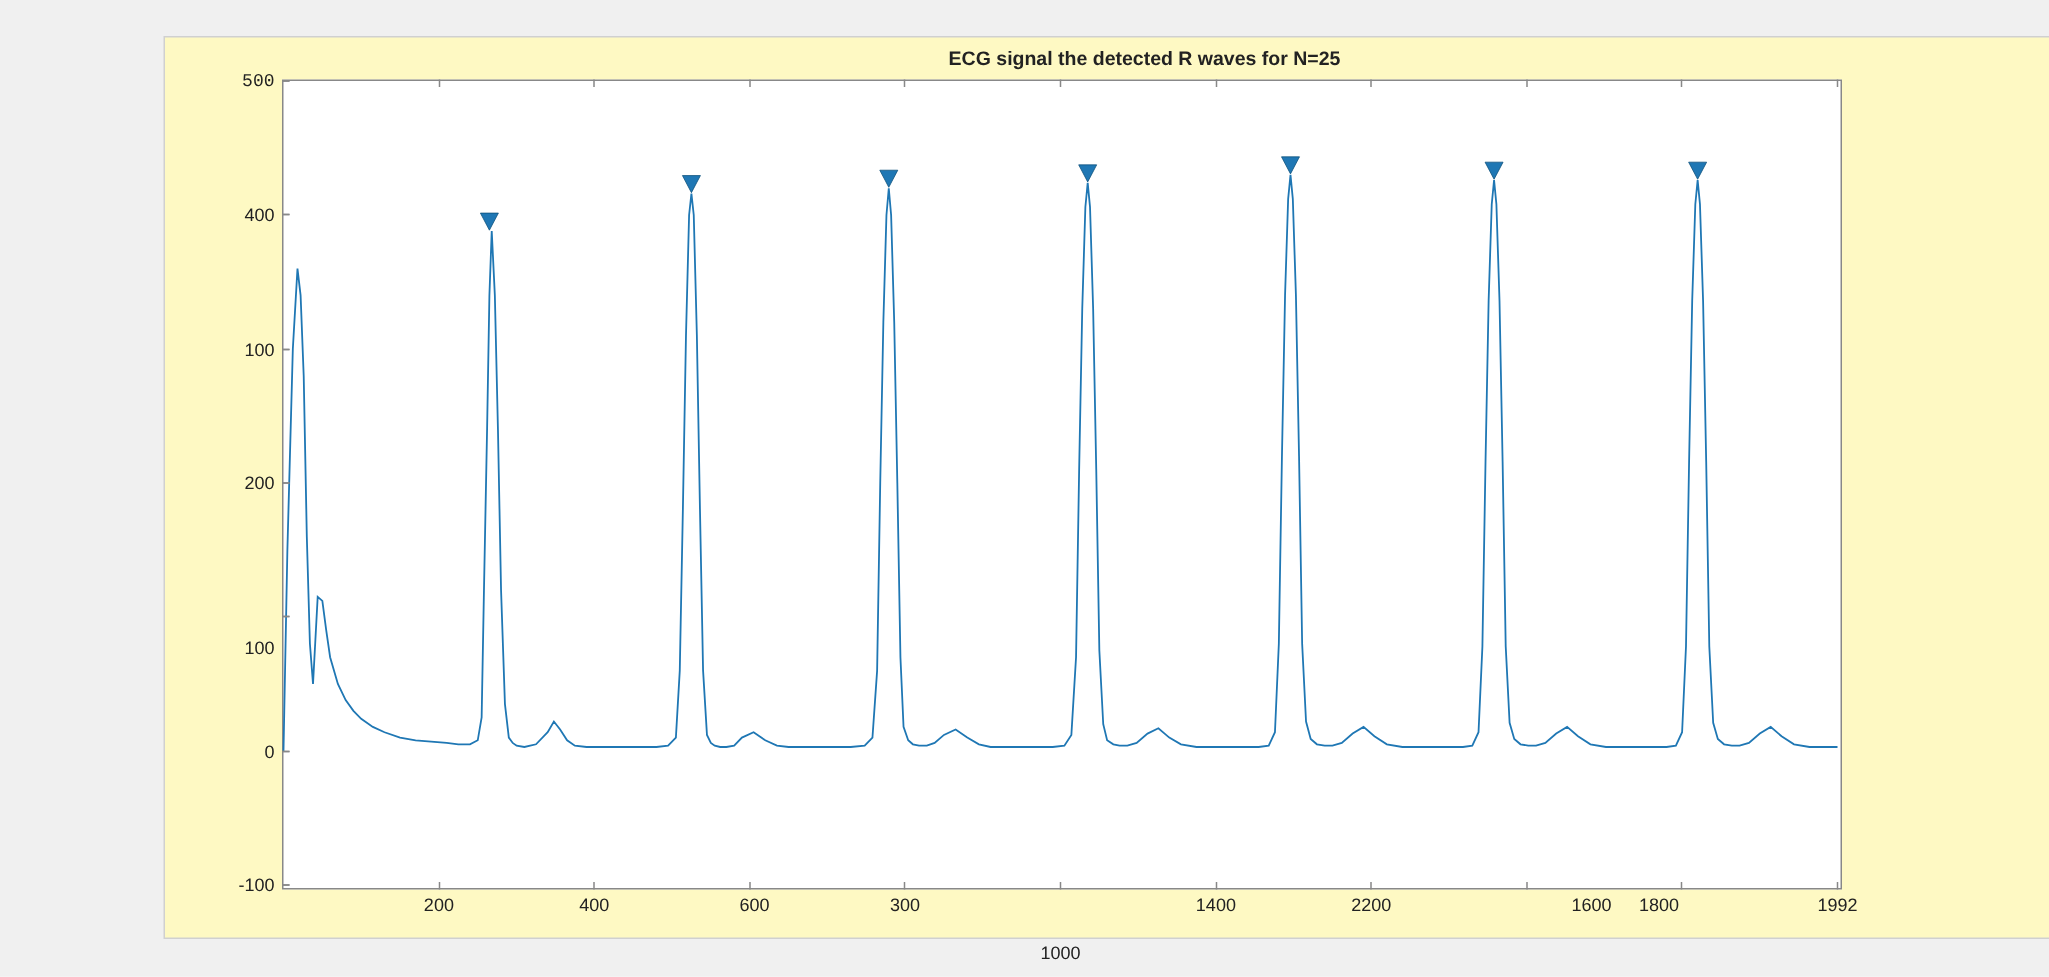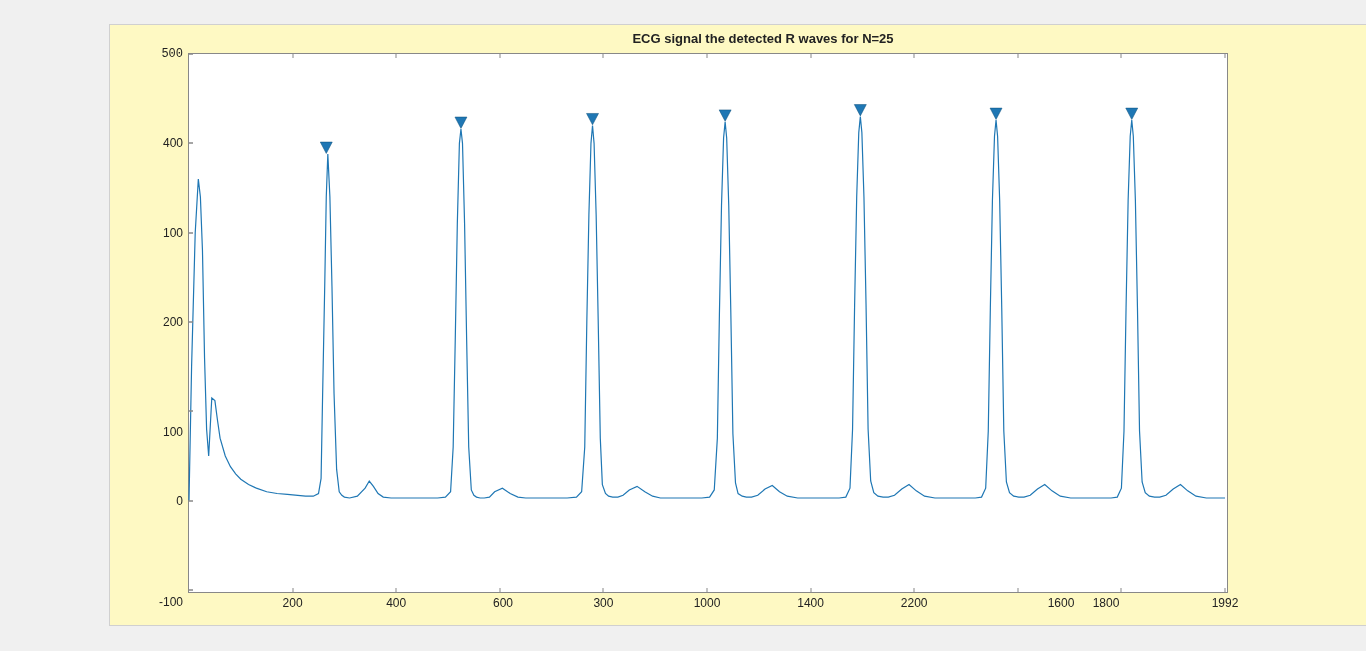--- a/index.html
+++ b/index.html
@@ -89,21 +89,21 @@
     <svg class="plot-svg">
         <path d="M0.00 446.67 L2.59 312.67 L6.22 178.67 L9.32 125.07 L11.40 142.93 L13.47 196.53 L15.54 303.73 L17.61 375.20 L19.68 402.00 L22.79 343.93 L25.90 346.61 L28.49 366.27 L31.08 384.13 L36.26 402.00 L41.44 412.72 L46.62 419.87 L51.80 425.23 L59.57 430.59 L67.34 434.16 L77.70 437.73 L88.06 439.52 L98.42 440.41 L108.78 441.31 L116.55 442.20 L124.32 442.20 L129.50 439.52 L132.09 424.33 L133.64 339.47 L135.72 232.27 L137.27 142.93 L138.82 100.05 L140.90 142.93 L142.97 232.27 L145.04 339.47 L147.63 415.40 L150.22 437.73 L152.81 441.31 L155.40 443.09 L160.58 443.99 L168.35 442.20 L176.12 434.16 L180.26 427.01 L184.41 432.37 L189.07 439.52 L194.25 443.09 L202.02 443.99 L209.79 443.99 L217.56 443.99 L227.92 443.99 L238.28 443.99 L248.64 443.99 L256.41 443.09 L261.59 437.73 L264.18 393.07 L266.25 285.87 L268.32 169.73 L270.40 89.33 L271.95 75.04 L273.50 89.33 L275.58 169.73 L277.65 285.87 L279.72 393.07 L282.31 435.95 L284.90 441.31 L287.49 443.09 L291.12 443.99 L295.26 443.99 L300.44 443.09 L305.62 437.73 L313.39 434.16 L321.16 439.52 L328.93 443.09 L336.70 443.99 L347.06 443.99 L357.42 443.99 L367.78 443.99 L378.14 443.99 L387.46 443.09 L392.64 437.73 L395.75 393.07 L397.82 268.00 L399.90 160.80 L401.97 89.33 L403.52 71.47 L405.08 89.33 L407.15 160.80 L409.22 268.00 L411.29 384.13 L413.36 430.59 L416.47 439.52 L419.58 442.20 L423.72 443.09 L428.90 443.09 L434.08 441.31 L440.30 435.95 L448.07 432.37 L455.84 437.73 L463.61 442.20 L471.38 443.99 L481.74 443.99 L492.10 443.99 L502.46 443.99 L512.82 443.99 L520.59 443.09 L525.25 435.95 L528.36 384.13 L530.43 259.07 L532.50 151.87 L534.58 83.97 L536.13 67.89 L537.68 83.97 L539.76 151.87 L541.83 259.07 L543.90 379.67 L546.49 428.80 L549.08 439.52 L553.22 442.20 L557.37 443.09 L562.55 443.09 L568.76 441.31 L576.02 435.05 L583.27 431.48 L590.52 437.73 L598.29 442.20 L608.65 443.99 L619.01 443.99 L629.37 443.99 L639.73 443.99 L650.09 443.99 L656.82 443.09 L660.97 434.16 L663.56 375.20 L665.63 250.13 L667.70 142.93 L669.77 78.61 L671.33 62.53 L672.88 78.61 L674.95 142.93 L677.03 250.13 L679.10 375.20 L681.69 427.01 L684.80 438.63 L688.94 442.20 L694.12 443.09 L699.30 443.09 L705.52 441.31 L712.77 435.05 L720.02 430.59 L727.27 436.84 L735.56 442.20 L745.92 443.99 L756.28 443.99 L766.64 443.99 L777.00 443.99 L786.32 443.99 L792.54 443.09 L796.68 434.16 L799.27 376.99 L801.35 253.71 L803.42 146.51 L805.49 82.19 L807.04 66.11 L808.60 82.19 L810.67 146.51 L812.74 253.71 L814.81 376.99 L817.40 427.91 L820.51 438.63 L824.66 442.20 L829.84 443.09 L835.02 443.09 L841.23 441.31 L848.48 435.05 L855.74 430.59 L862.99 436.84 L871.28 442.20 L881.64 443.99 L892.00 443.99 L902.36 443.99 L912.72 443.99 L922.04 443.99 L928.26 443.09 L932.40 434.16 L934.99 376.99 L937.06 253.71 L939.13 146.51 L941.21 82.19 L942.76 66.11 L944.31 82.19 L946.39 146.51 L948.46 253.71 L950.53 376.99 L953.12 427.91 L956.23 438.63 L960.37 442.20 L965.55 443.09 L970.73 443.09 L976.95 441.31 L984.20 435.05 L991.45 430.59 L998.70 436.84 L1006.99 442.20 L1017.35 443.99 L1027.71 443.99 L1036.00 443.99 " fill="none" stroke="#1f77b4" stroke-width="1.2"></path>
         <polygon points="131.27,88.05333333333334 143.27,88.05333333333334 137.27,99.45333333333335" fill="#1f77b4" stroke="#0b4f7a" stroke-width="0.5"></polygon>
         <polygon points="265.95,63.04000000000002 277.95,63.04000000000002 271.95,74.44000000000003" fill="#1f77b4" stroke="#0b4f7a" stroke-width="0.5"></polygon>
         <polygon points="397.522,59.46666666666664 409.522,59.46666666666664 403.522,70.86666666666665" fill="#1f77b4" stroke="#0b4f7a" stroke-width="0.5"></polygon>
         <polygon points="530.13,55.89333333333337 542.13,55.89333333333337 536.13,67.29333333333338" fill="#1f77b4" stroke="#0b4f7a" stroke-width="0.5"></polygon>
         <polygon points="665.328,50.53333333333336 677.328,50.53333333333336 671.328,61.93333333333336" fill="#1f77b4" stroke="#0b4f7a" stroke-width="0.5"></polygon>
         <polygon points="801.044,54.10666666666663 813.044,54.10666666666663 807.044,65.50666666666663" fill="#1f77b4" stroke="#0b4f7a" stroke-width="0.5"></polygon>
         <polygon points="936.76,54.10666666666663 948.76,54.10666666666663 942.76,65.50666666666663" fill="#1f77b4" stroke="#0b4f7a" stroke-width="0.5"></polygon>
       </svg>
-  <div class="tick-y" style="top: 548px;">-100</div>
+  <div class="tick-y" style="top: 536px;">-100</div>
       <div class="tick-mark-y" style="top: 536px; transform: translateY(-0.5px);"></div>
       <div class="tick-mark-y" style="top: 536px; right: -1px; transform: translateY(-0.5px);"></div>
       <div class="tick-y" style="top: 446.667px;">0</div>
       <div class="tick-mark-y" style="top: 446.667px; transform: translateY(-0.5px);"></div>
       <div class="tick-mark-y" style="top: 446.667px; right: -1px; transform: translateY(-0.5px);"></div>
       <div class="tick-y" style="top: 378px; text-align: right;">100</div>
       <div class="tick-mark-y" style="top: 357.333px; transform: translateY(-0.5px);"></div>
       <div class="tick-mark-y" style="top: 357.333px; right: -1px; transform: translateY(-0.5px);"></div>
       <div class="tick-y" style="top: 268px;">200</div>
       <div class="tick-mark-y" style="top: 268px; transform: translateY(-0.5px);"></div>
@@ -122,21 +122,21 @@
       <div class="tick-mark-x" style="left: 103.6px; top: -1px; transform: translateX(-0.5px);"></div>
       <div class="tick-x" style="left: 207.2px;">400</div>
       <div class="tick-mark-x" style="left: 207.2px; transform: translateX(-0.5px);"></div>
       <div class="tick-mark-x" style="left: 207.2px; top: -1px; transform: translateX(-0.5px);"></div>
       <div class="tick-x" style="left: 314px;">600</div>
       <div class="tick-mark-x" style="left: 310.8px; transform: translateX(-0.5px);"></div>
       <div class="tick-mark-x" style="left: 310.8px; top: -1px; transform: translateX(-0.5px);"></div>
       <div class="tick-x" style="left: 414.4px;">300</div>
       <div class="tick-mark-x" style="left: 414.4px; transform: translateX(-0.5px);"></div>
       <div class="tick-mark-x" style="left: 414.4px; top: -1px; transform: translateX(-0.5px);"></div>
-      <div class="tick-x" style="left: 518px;">1000</div>
+      <div class="tick-x" style="left: 518px; margin-top: 32px;">1000</div>
       <div class="tick-mark-x" style="left: 518px; transform: translateX(-0.5px);"></div>
       <div class="tick-mark-x" style="left: 518px; top: -1px; transform: translateX(-0.5px);"></div>
       <div class="tick-x" style="left: 621.6px;">1400</div>
       <div class="tick-mark-x" style="left: 621.6px; transform: translateX(-0.5px);"></div>
       <div class="tick-mark-x" style="left: 621.6px; top: -1px; transform: translateX(-0.5px);"></div>
       <div class="tick-x" style="left: 725.2px;">2200</div>
       <div class="tick-mark-x" style="left: 725.2px; transform: translateX(-0.5px);"></div>
       <div class="tick-mark-x" style="left: 725.2px; top: -1px; transform: translateX(-0.5px);"></div>
       <div class="tick-x" style="left: 872px;">1600</div>
       <div class="tick-mark-x" style="left: 828.8px; transform: translateX(-0.5px);"></div>

